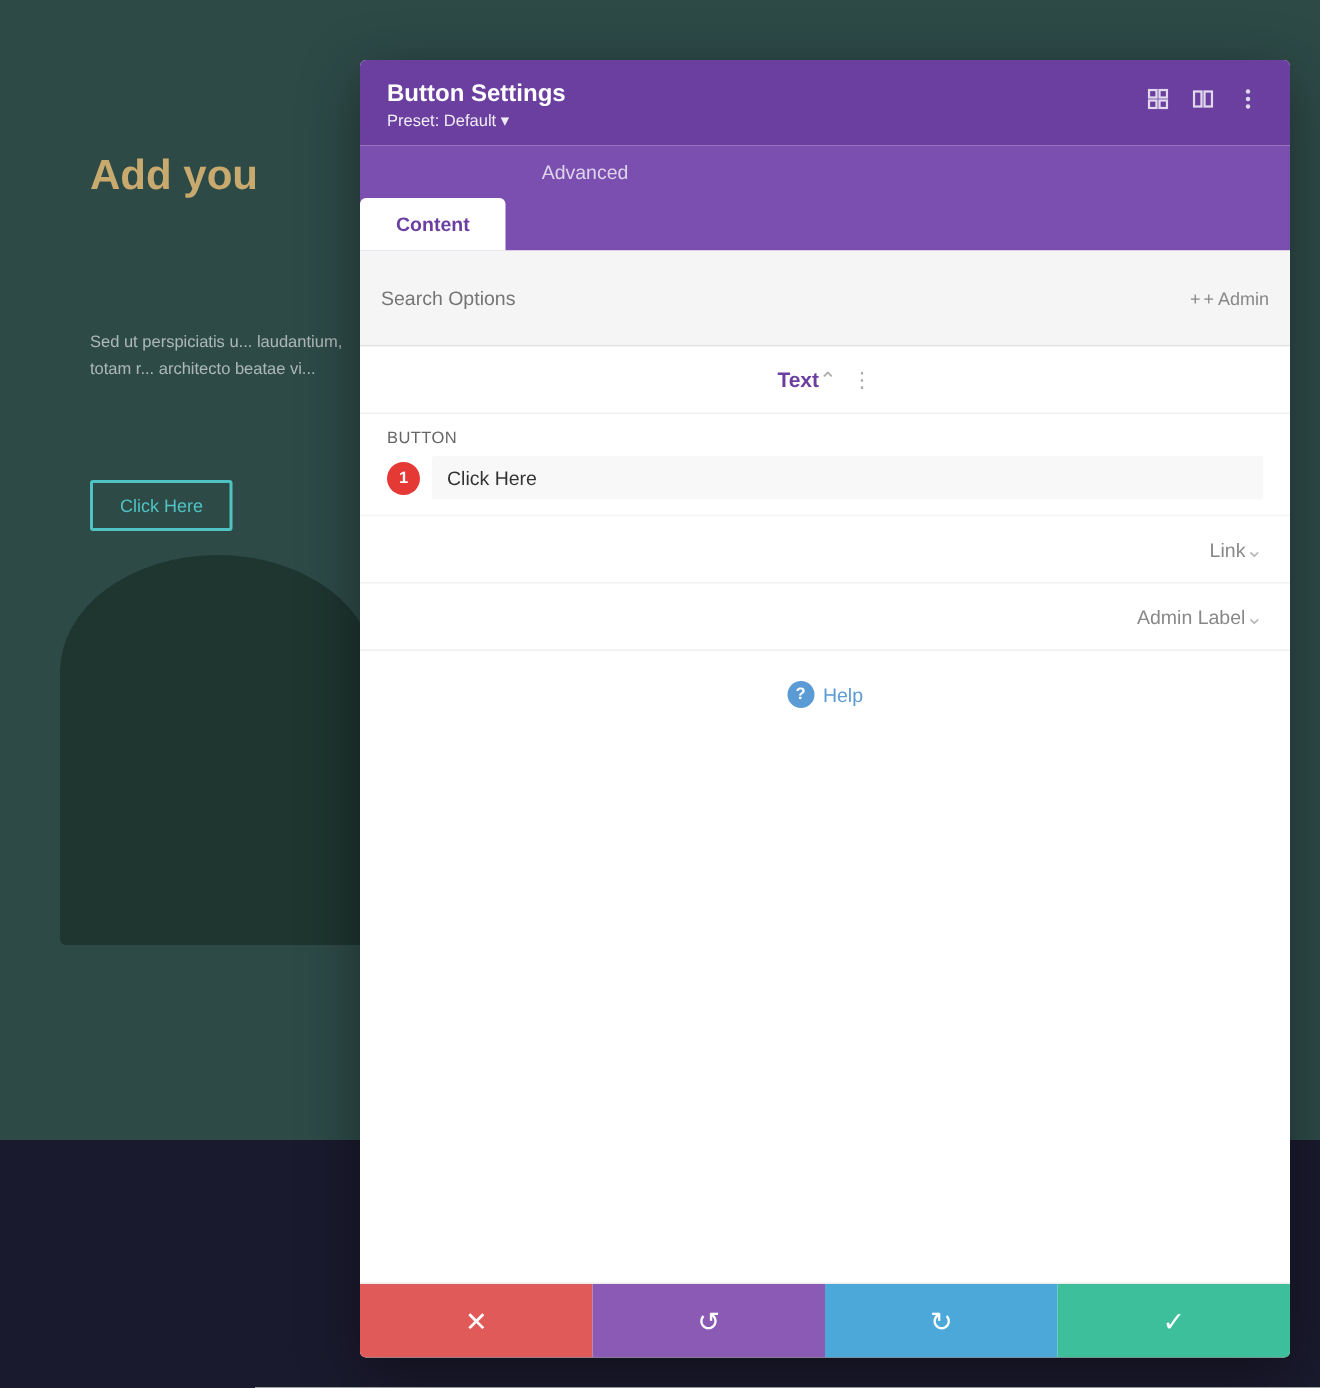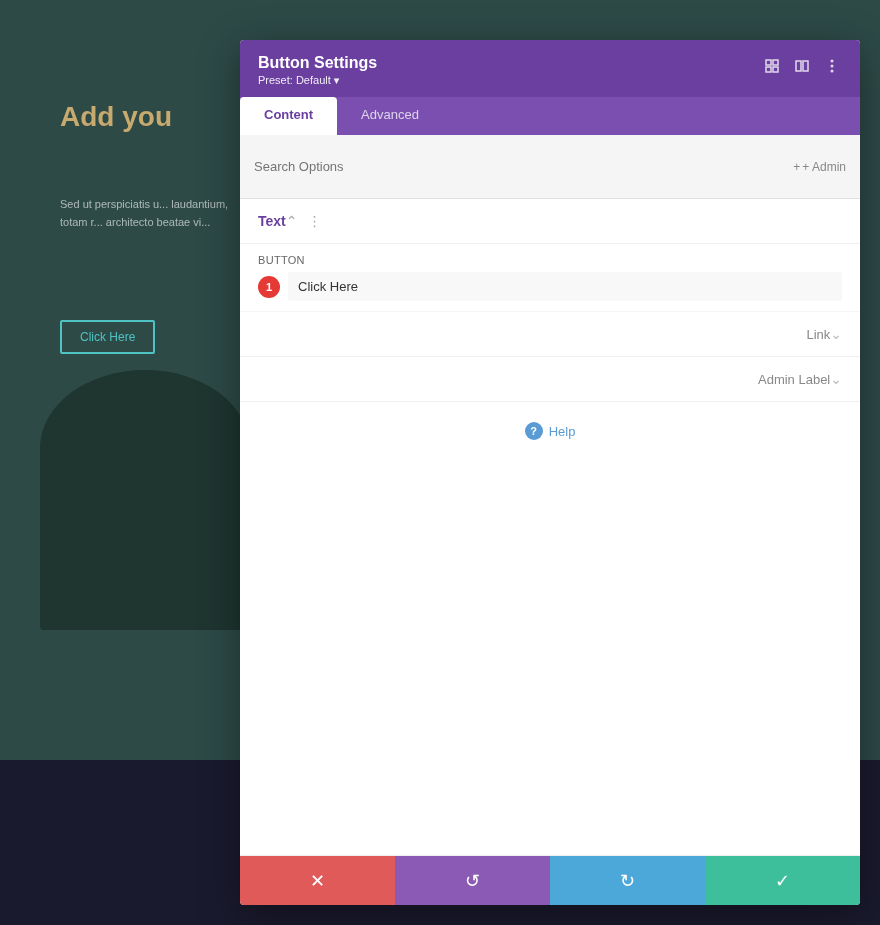--- a/index.html
+++ b/index.html
@@ -42,21 +42,21 @@
       position: absolute;
       top: 60px;
       left: 20px;
       color: #c8a96e;
       font-size: 28px;
       font-weight: bold;
       line-height: 1.2;
     }
     .bg-text {
       position: absolute;
-      top: 156px;
+      top: 180px;
       left: 20px;
       right: 20px;
       color: rgba(255,255,255,0.6);
       font-size: 11px;
       line-height: 1.6;
     }
     .bg-button {
       position: absolute;
       top: 280px;
       left: 20px;
@@ -134,20 +134,21 @@
       font-size: 13px;
       cursor: pointer;
       border-bottom: 3px solid transparent;
     }
     .tab.active {
       background: white;
       color: #6b3fa0;
       font-weight: 600;
       border-bottom: none;
       border-radius: 4px 4px 0 0;
+      margin-top: 35px;
     }
 
     
     .search-bar {
       background: #f5f5f5;
       padding: 24px 14px;
       display: flex;
       align-items: center;
       justify-content: space-between;
       border-bottom: 1px solid #e0e0e0;
@@ -174,21 +175,21 @@
       flex: 1;
       overflow-y: auto;
       padding: 0;
       background: white;
     }
 
     
     .section-header {
       display: flex;
       align-items: center;
-      justify-content: flex-start;
+      justify-content: center;
       padding: 14px 18px;
       border-bottom: 1px solid #f0f0f0;
     }
     .section-title {
       color: #6b3fa0;
       font-size: 14px;
       font-weight: 600;
     }
     .section-icons {
       display: flex;

